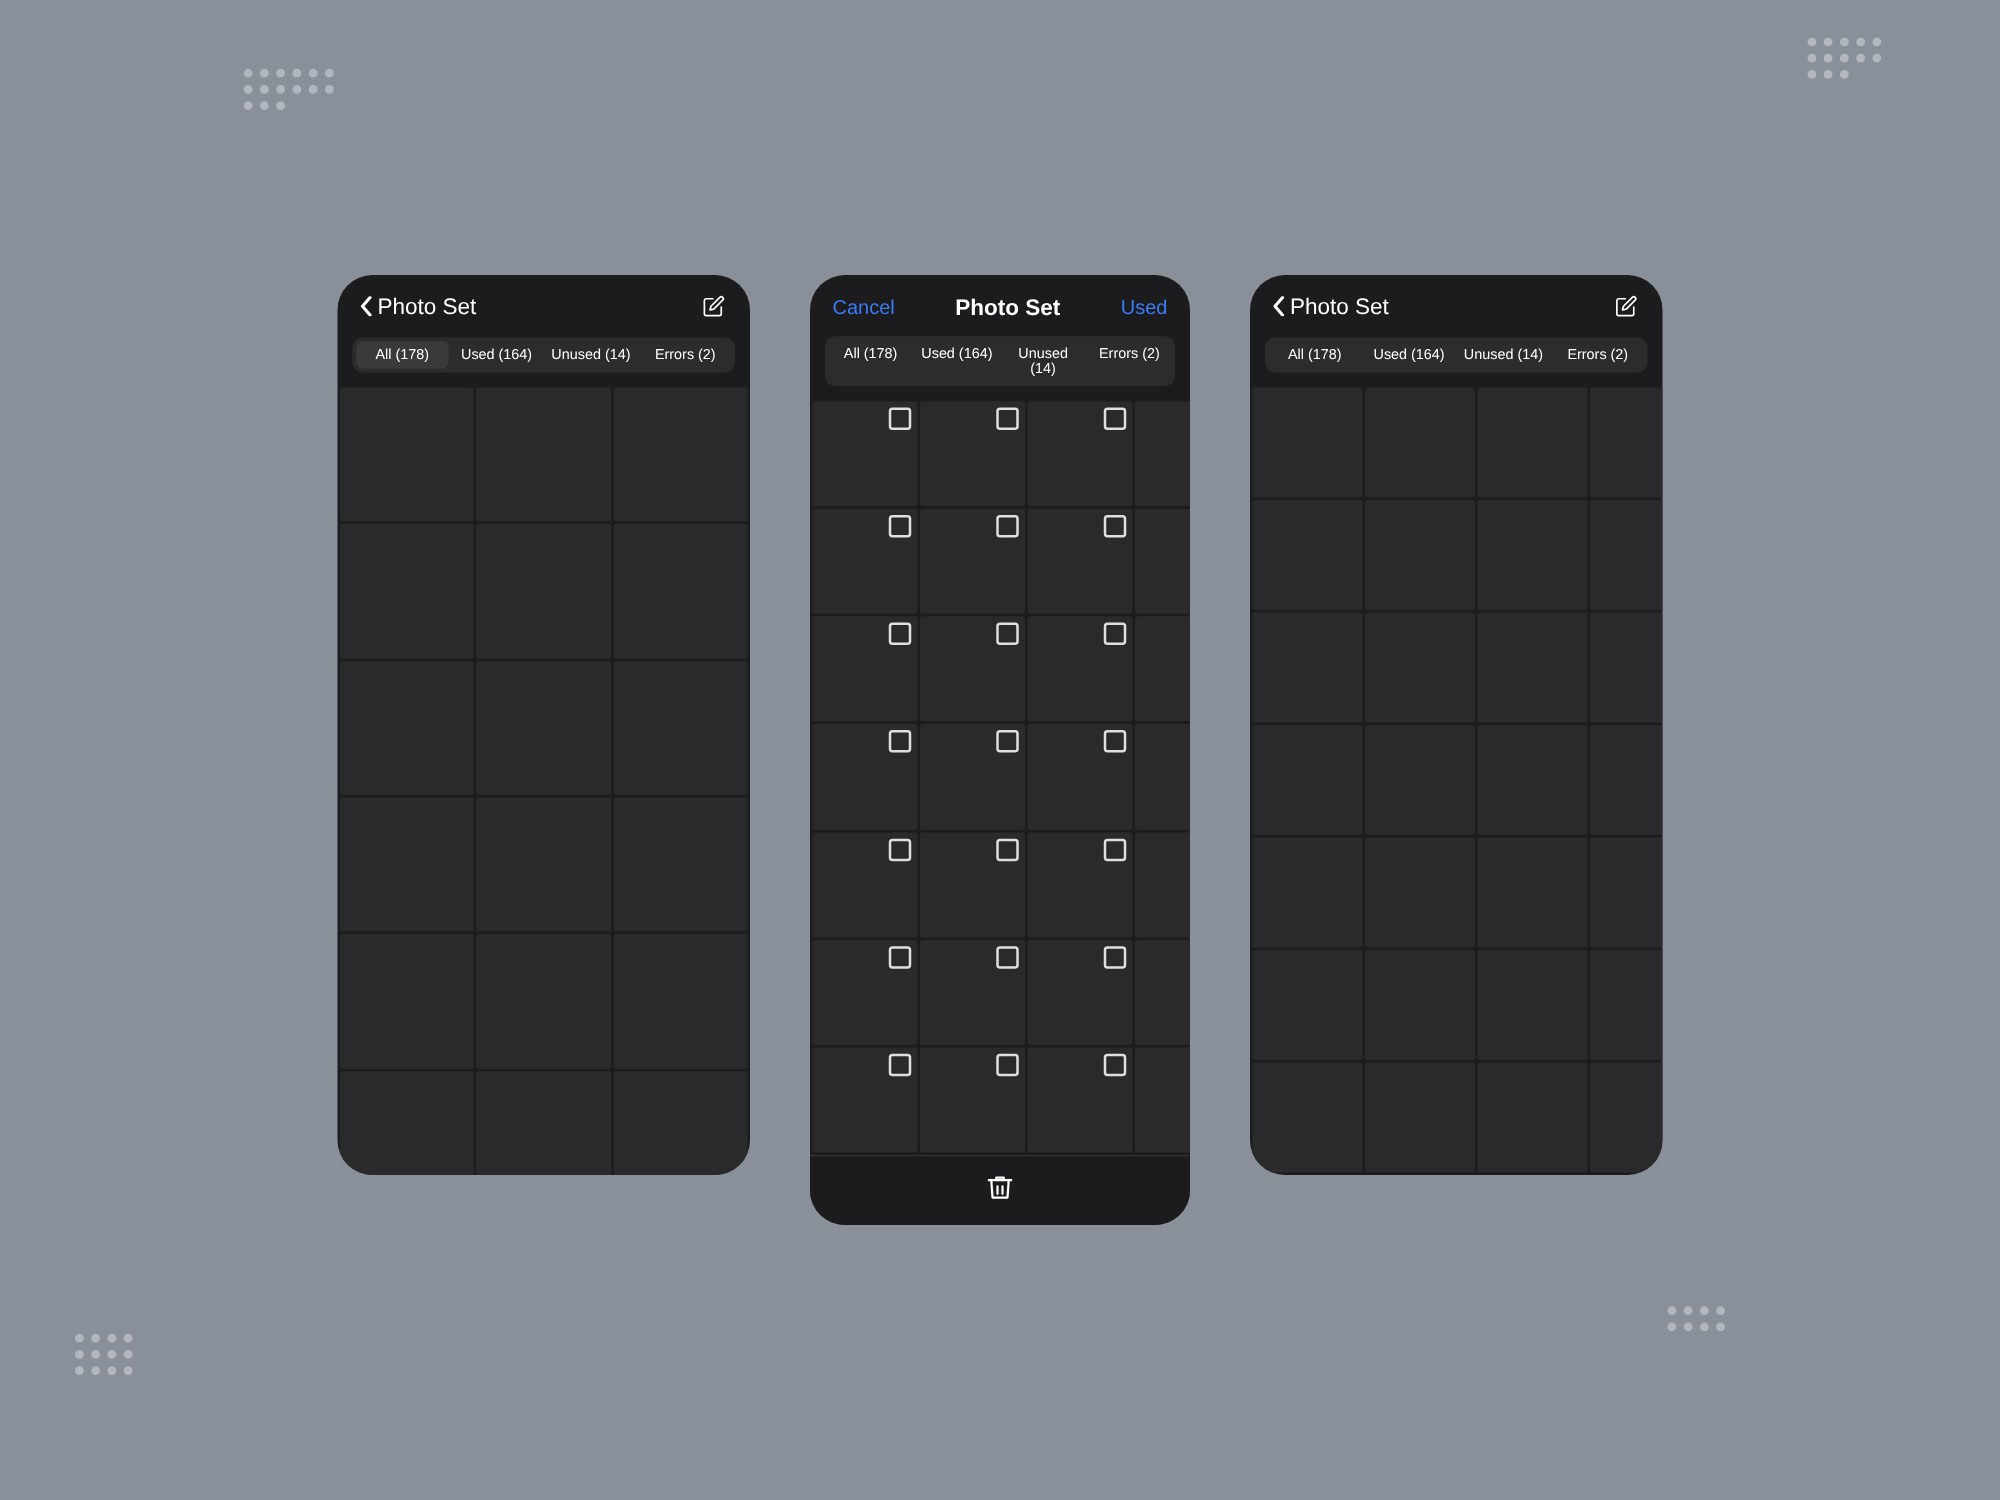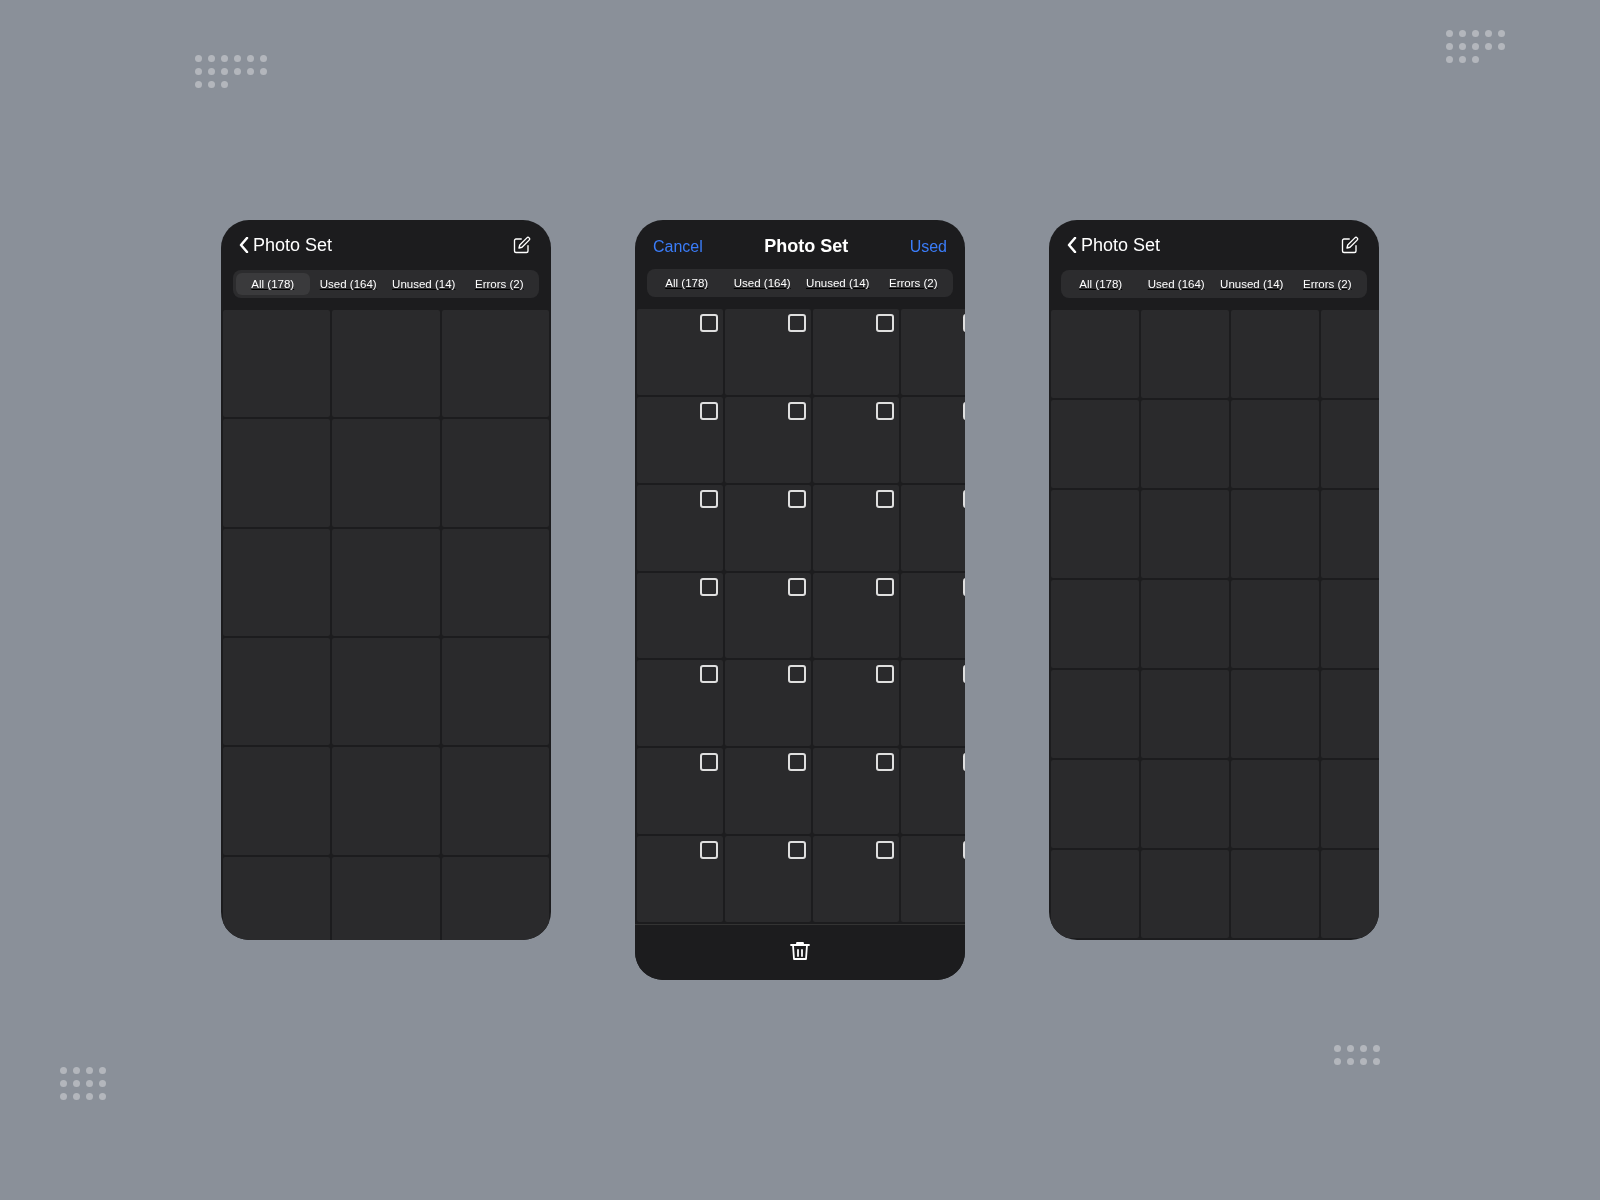--- a/index.html
+++ b/index.html
@@ -30,41 +30,41 @@
     }
 
     .dots-tl { top: 55px; left: 195px; grid-template-columns: repeat(6,7px); }
     .dots-bl { bottom: 100px; left: 60px; grid-template-columns: repeat(4,7px); }
     .dots-tr { top: 30px; right: 95px; grid-template-columns: repeat(5,7px); }
     .dots-br { bottom: 135px; right: 220px; grid-template-columns: repeat(4,7px); }
 
     .panels-container {
       display: flex;
       align-items: flex-start;
-      gap: 84px;
+      gap: 48px;
     }
 
     
     .phone-panel {
       background: #1c1c1e;
       border-radius: 28px;
       overflow: hidden;
       display: flex;
       flex-direction: column;
     }
 
     
     .panel-left {
       width: 330px;
       height: 720px;
     }
 
     
     .panel-center {
-      width: 330px;
+      width: 304px;
       height: 760px;
     }
 
     
     .panel-right {
       width: 330px;
       height: 720px;
     }
 
     
@@ -115,21 +115,20 @@
     }
 
     
     .tab-bar {
       display: flex;
       margin: 0 12px 10px 12px;
       background: #2c2c2e;
       border-radius: 8px;
       padding: 3px;
       gap: 2px;
-      text-decoration: underline;
     }
 
     .tab-item {
       flex: 1;
       text-align: center;
       padding: 5px 4px;
       font-size: 11.5px;
       color: #ffffff;
       border-radius: 6px;
       cursor: pointer;

